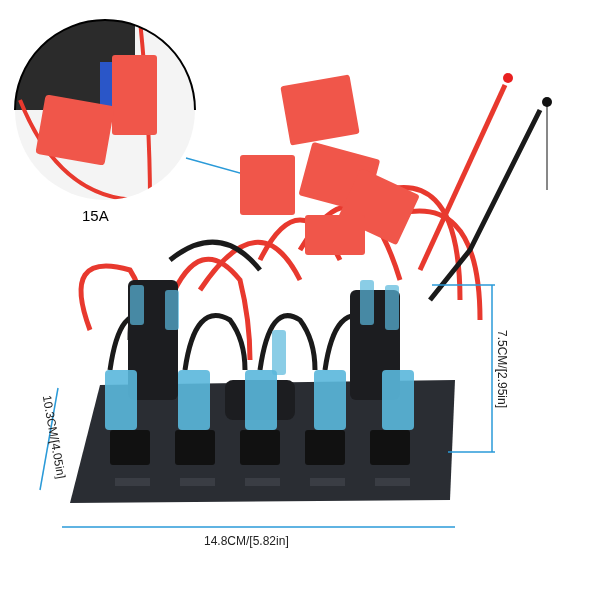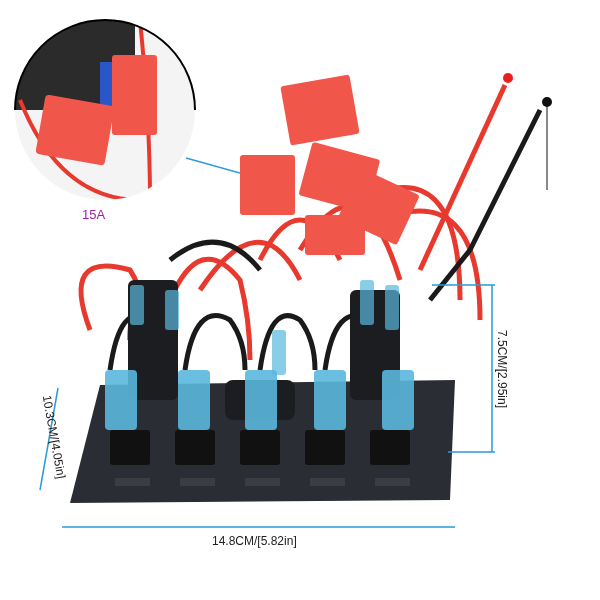--- a/index.html
+++ b/index.html
@@ -1,19 +1,19 @@
 <!DOCTYPE html>
 <html><head>
 <meta charset="utf-8">
 <style>
   html, body { margin:0; padding:0; background:#ffffff; }
   body { width:600px; height:600px; position:relative; overflow:hidden; font-family:"Liberation Sans", sans-serif; }
   .abs { position:absolute; }
   .dim-label { font-size:12px; color:#222; white-space:nowrap; }
-  .fuse-label { font-size:13px; color:#a21caf; }
+  .fuse-label { font-size:15px; color:#000000; }
 </style>
 </head>
 <body>
 
 <svg class="abs" style="left:0;top:0" width="600" height="600">
 
   <g>
     <clipPath id="c">
         <circle cx="105" cy="110" r="90"></circle>
       </clipPath>
@@ -101,17 +101,17 @@
     <line x1="62" y1="527" x2="455" y2="527"></line>
     <line x1="58" y1="388" x2="40" y2="490"></line>
     <line x1="432" y1="285" x2="495" y2="285"></line>
     <line x1="448" y1="452" x2="495" y2="452"></line>
     <line x1="492" y1="285" x2="492" y2="452"></line>
   </g>
 </svg>
 
 <div class="abs fuse-label" style="left:82px;top:207px">15A</div>
 
-<div class="abs dim-label" style="left:212px;top:534px">14.8CM/[5.82in]</div>
+<div class="abs dim-label" style="left:204px;top:534px">14.8CM/[5.82in]</div>
 
 <div class="abs dim-label" style="left:452px;top:362px;transform:rotate(90deg);transform-origin:center;width:100px;text-align:center">7.5CM/[2.95in]</div>
 
 <div class="abs dim-label" style="left:4px;top:430px;transform:rotate(80deg);transform-origin:center;width:100px;text-align:center">10.3CM/[4.05in]</div>
 
 </body></html>

